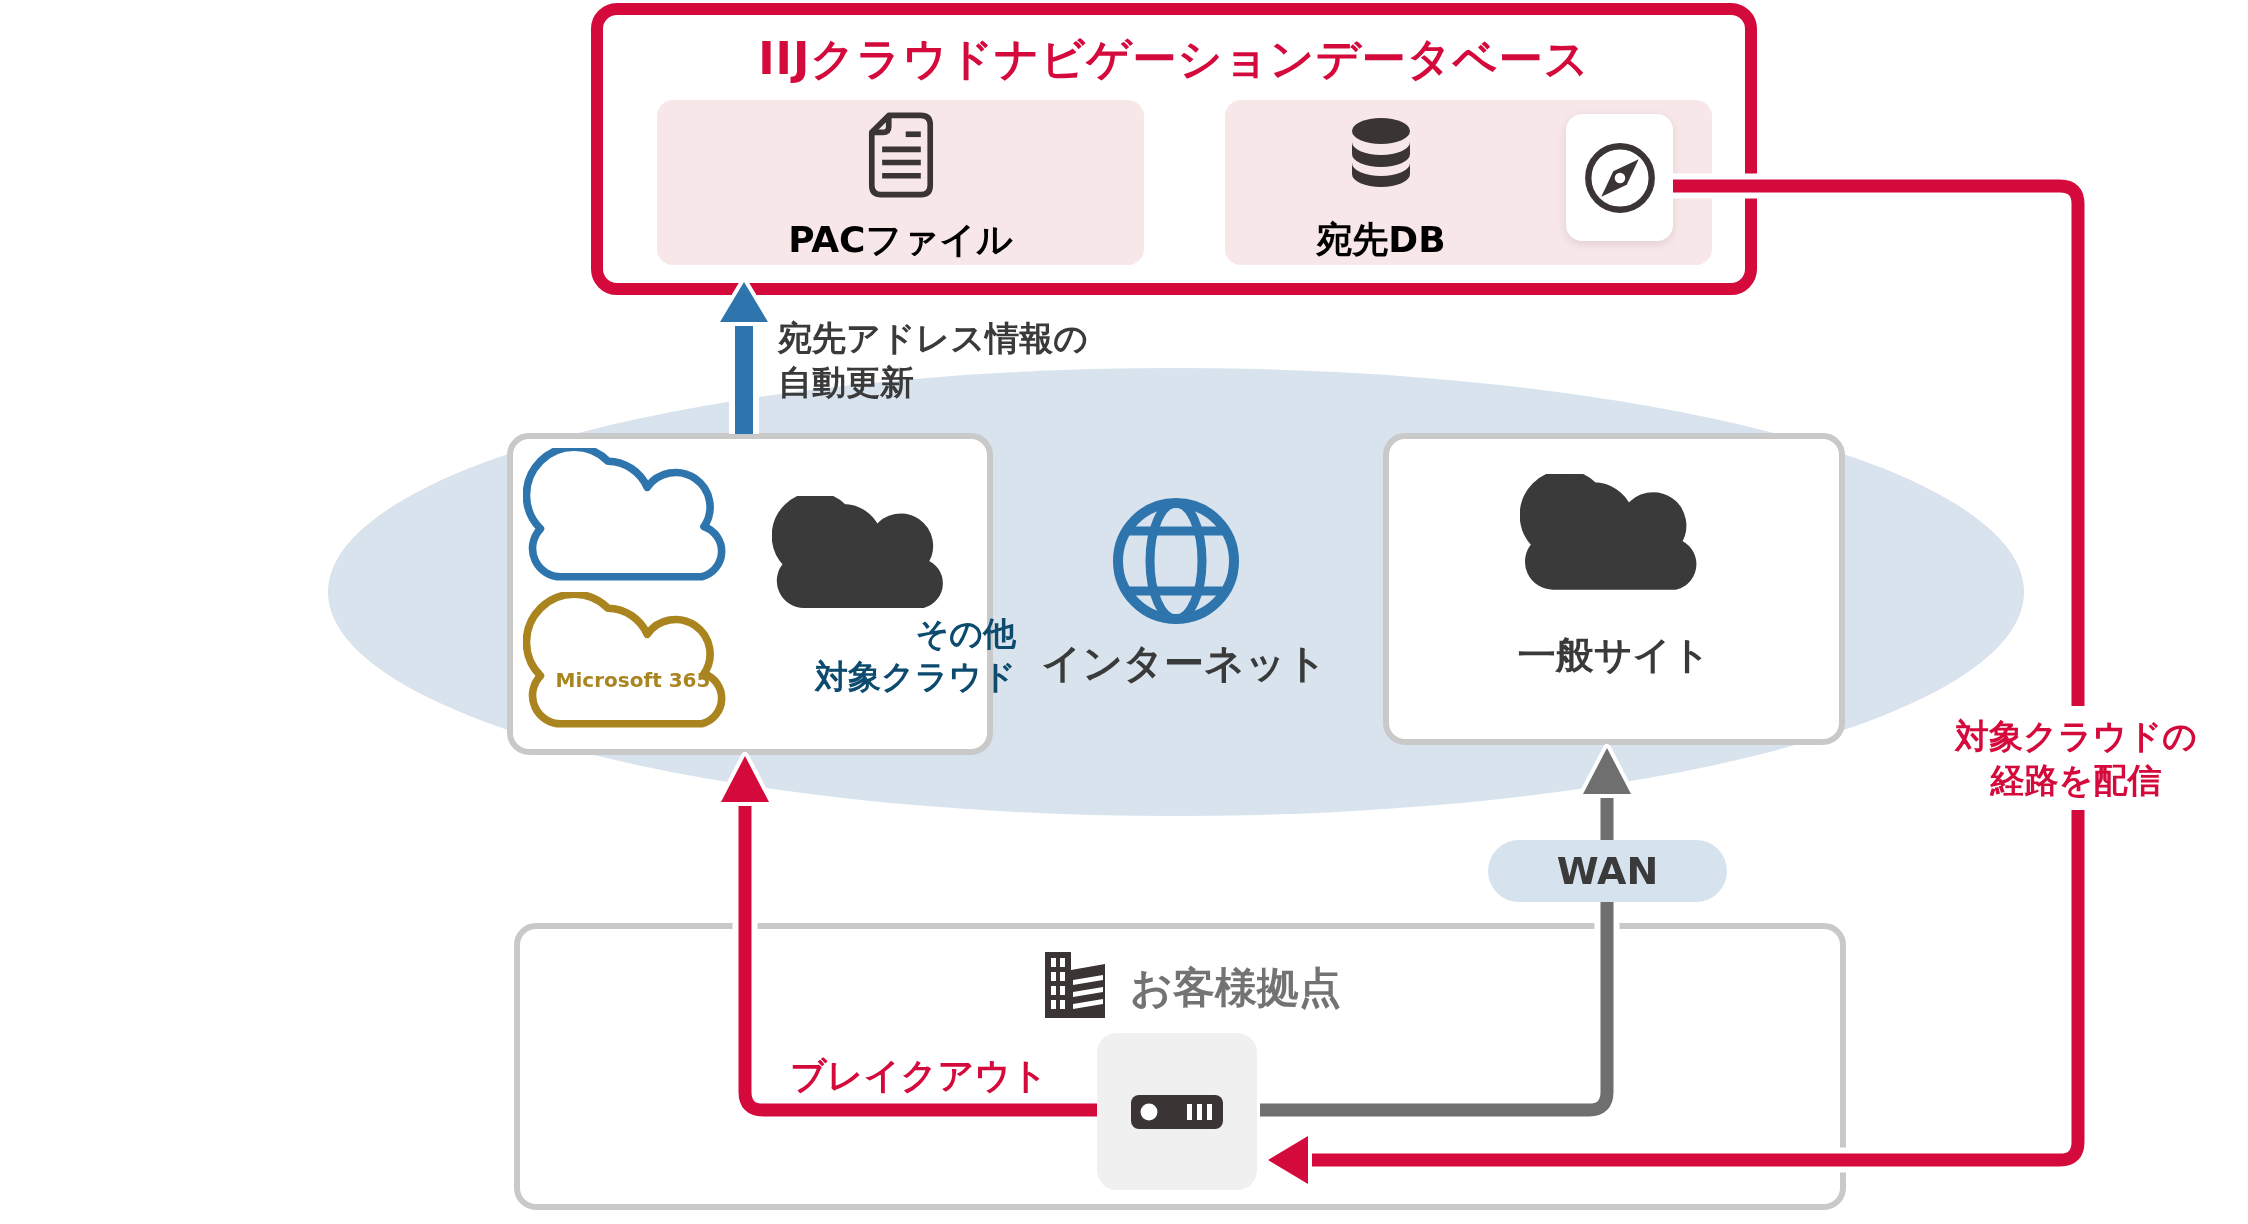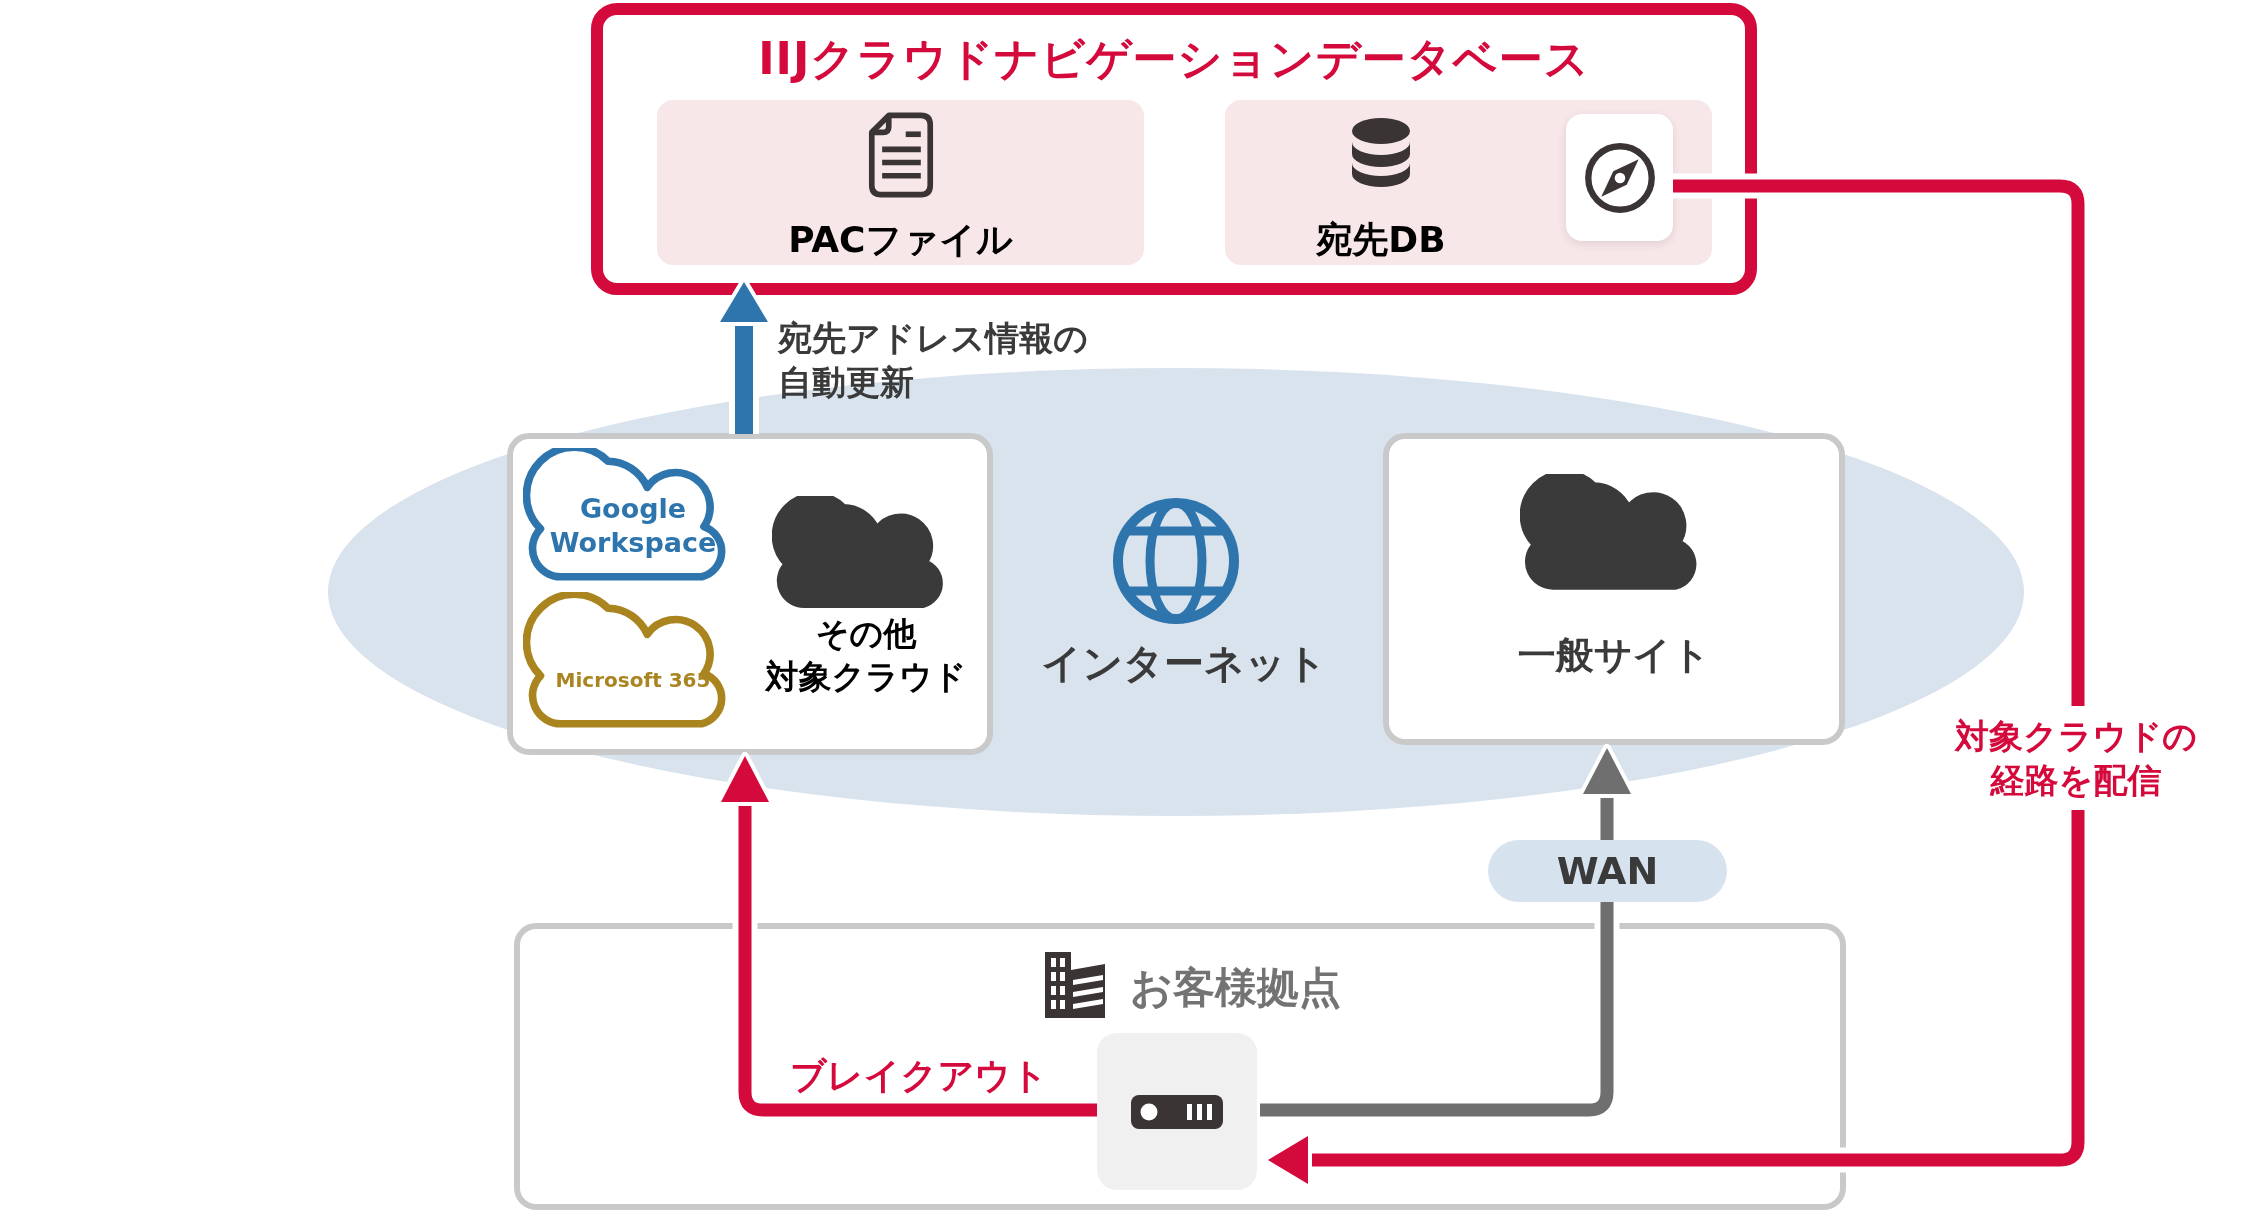--- a/index.html
+++ b/index.html
@@ -29,21 +29,21 @@
     box-shadow:0 3px 10px rgba(0,0,0,.10);display:flex;align-items:center;justify-content:center;}
 
   
   .white-box{background:#fff;border:6px solid #c9c9c9;border-radius:22px;box-sizing:border-box;}
   .services-box{left:507px;top:433px;width:486px;height:322px;}
   .site-box{left:1383px;top:433px;width:462px;height:312px;}
 
   .small-cloud-text{font-weight:700;text-align:center;}
   .google-text{left:532px;top:492px;width:202px;font-size:27px;line-height:34px;color:#2e75ad;}
   .ms-text{left:532px;top:668px;width:202px;font-size:20px;color:#a9841f;}
-  .other-text{left:716px;top:612px;width:300px;font-size:33px;line-height:43px;font-weight:700;text-align:center;color:#000000;}
+  .other-text{left:716px;top:612px;width:300px;font-size:33px;line-height:43px;font-weight:700;text-align:right;color:#0c4a6e;}
   .internet-label{left:1026px;top:636px;width:300px;font-size:40px;font-weight:700;text-align:center;color:#3a3a3a;margin-left:8px;}
   .site-label{left:1464px;top:630px;width:300px;font-size:38px;font-weight:700;text-align:center;color:#3a3a3a;}
 
   
   .update-label{left:778px;top:316px;font-size:34px;line-height:44px;font-weight:700;color:#3a3a3a;}
   .route-label{left:1925px;top:706px;width:302px;background:#fff;padding:8px 0;
     font-size:34px;line-height:44px;font-weight:700;color:#d50a3c;text-align:center;}
   .breakout-label{left:790px;top:1052px;font-size:36px;font-weight:700;color:#d50a3c;}
 
   
@@ -91,24 +91,20 @@
       <circle cx="35" cy="35" r="30" fill="none" stroke="#3a3434" stroke-width="6"></circle>
       <polygon points="35,10 44,35 35,60 26,35" fill="#3a3434" transform="rotate(45 35 35)"></polygon>
       <circle cx="35" cy="35" r="5" fill="#fff"></circle>
     </svg>
   </div>
 
   <div class="abs z2 white-box services-box"></div>
   <svg class="abs z2" style="left:523px;top:448px;" width="218" height="142" viewBox="0 0 200 130">
     <path d="M36 118 A26 26 0 0 1 16 74 A40 40 0 0 1 78 12 A40 40 0 0 1 114 36 A30 30 0 0 1 166 72 A24 24 0 0 1 164 118 Z" fill="#fff" stroke="#2e75ad" stroke-width="7" stroke-linejoin="round"></path>
   </svg>
-  <div class="abs z2 small-cloud-text google-text">
-    <span>Google</span><br>
-    <span>Workspace</span>
-  </div>
   <svg class="abs z2" style="left:523px;top:592px;" width="218" height="148" viewBox="0 0 200 130">
     <path d="M36 118 A26 26 0 0 1 16 74 A40 40 0 0 1 78 12 A40 40 0 0 1 114 36 A30 30 0 0 1 166 72 A24 24 0 0 1 164 118 Z" fill="#fff" stroke="#a9841f" stroke-width="7" stroke-linejoin="round"></path>
   </svg>
   <div class="abs z2 small-cloud-text ms-text">Microsoft 365</div>
   <svg class="abs z2" style="left:772px;top:496px;" width="184" height="120" viewBox="0 0 200 130">
     <path d="M36 118 A26 26 0 0 1 16 74 A40 40 0 0 1 78 12 A40 40 0 0 1 114 36 A30 30 0 0 1 166 72 A24 24 0 0 1 164 118 Z" fill="#3a3a3a" stroke="#3a3a3a" stroke-width="7" stroke-linejoin="round"></path>
   </svg>
   <div class="abs z2 other-text">
     <span>その他</span><br>
     <span>対象クラウド</span>

